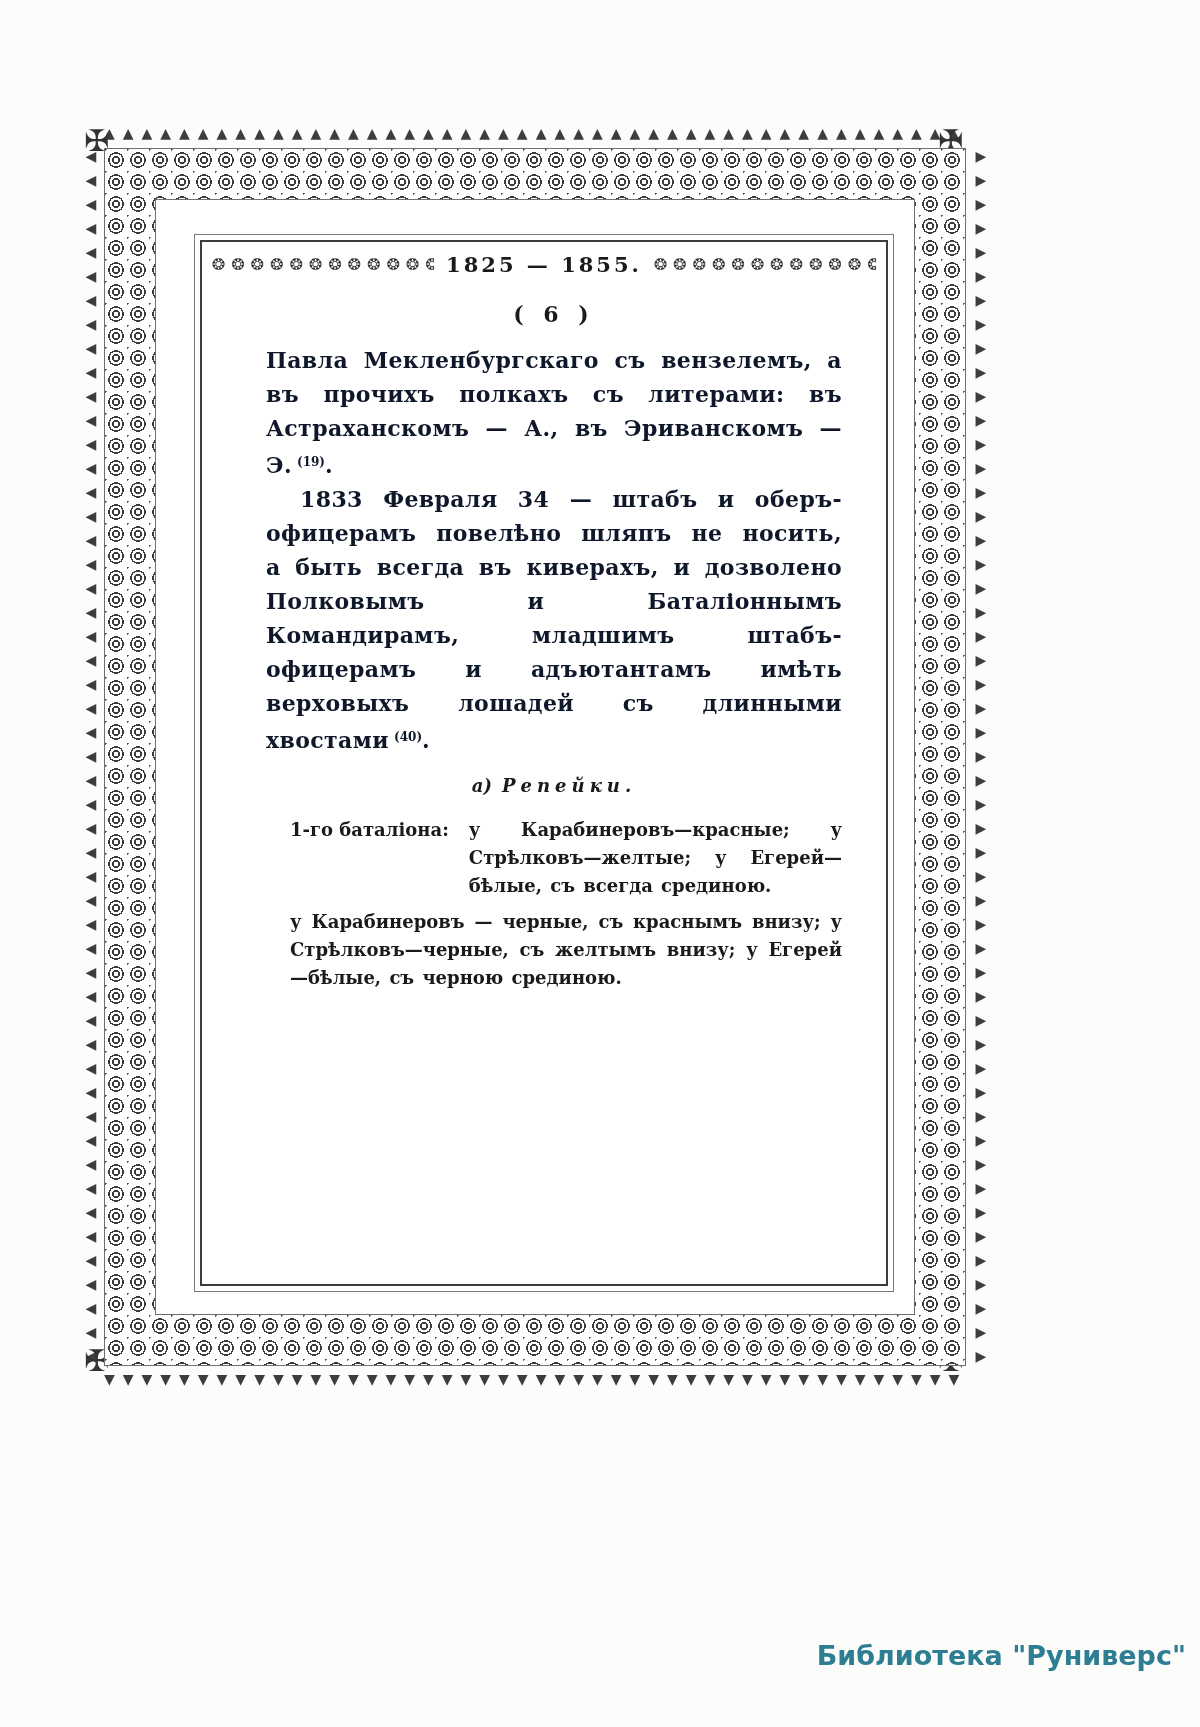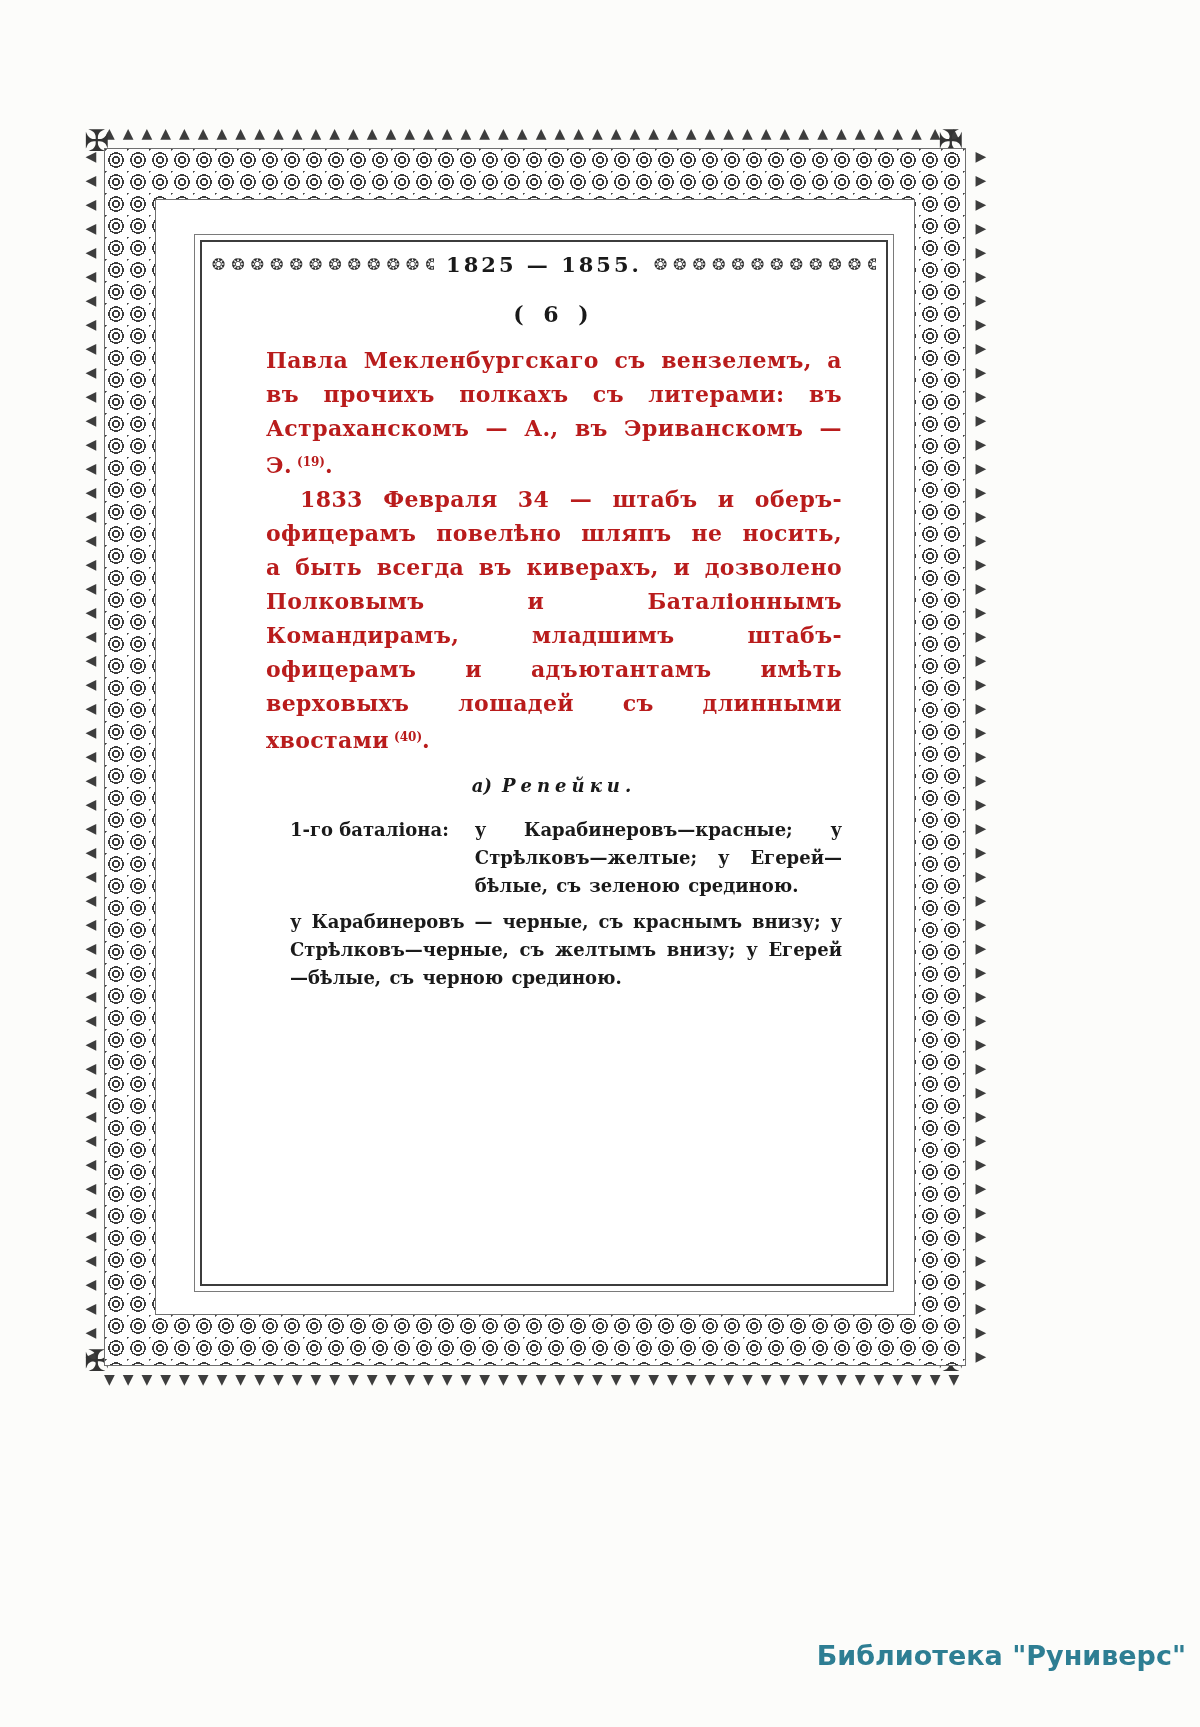--- a/index.html
+++ b/index.html
@@ -118,21 +118,21 @@
   }
 
   .para{
     margin:0;
     font-size:22px;
     line-height:34px;
     font-weight:bold;
     text-align:justify;
     letter-spacing:0.4px;
     word-spacing:5px;
-    color:#b91c1c;
+    color:#0f172a;
   }
   .para--indent{text-indent:34px;}
   .fnref{
     font-size:12px;
     font-weight:bold;
     vertical-align:7px;
     letter-spacing:0;
     word-spacing:0;
     margin-left:5px;
   }
@@ -141,21 +141,21 @@
     text-align:center;
     font-style:italic;
     font-weight:bold;
     font-size:18px;
     margin:18px 0 12px;
   }
   .sub-heading .spaced{letter-spacing:5px;margin-left:10px;}
 
   .list-item{
     display:flex;
-    gap:26px;
+    gap:20px;
     margin:8px 0 0 24px;
     font-size:18px;
     line-height:28px;
     font-weight:bold;
     justify-content:flex-end;
   }
   .list-label{flex:0 0 150px;white-space:nowrap;}
   .list-text{flex:1;text-align:justify;word-spacing:2px;}
 
   .watermark{
@@ -203,21 +203,21 @@
 
     <p class="para para--indent"><span>1833 Февраля 34 — штабъ и оберъ-офицерамъ повелѣно шляпъ не носить, а быть всегда въ киверахъ, и дозволено Полковымъ и Баталіоннымъ Командирамъ, младшимъ штабъ-офицерамъ и адъютантамъ имѣть верховыхъ лошадей съ длинными хвостами</span><sup class="fnref">(40)</sup><span>.</span></p>
 
 
     <div class="sub-heading">
       <span>а)</span><span class="spaced">Репейки.</span>
     </div>
 
     <div class="list-item">
       <span class="list-label">1-го баталіона:</span>
-      <span class="list-text">у Карабинеровъ—красные; у Стрѣлковъ—желтые; у Егерей—бѣлые, съ зеленою срединою.</span>
+      <span class="list-text">у Карабинеровъ—красные; у Стрѣлковъ—желтые; у Егерей—бѣлые, съ всегда срединою.</span>
     </div>
 
     <div class="list-item">
       <span class="list-text">у Карабинеровъ — черные, съ краснымъ внизу; у Стрѣлковъ—черные, съ желтымъ внизу; у Егерей—бѣлые, съ черною срединою.</span>
     </div>
 
   </div>
 
   <div class="watermark">Библиотека "Руниверс"</div>
 

